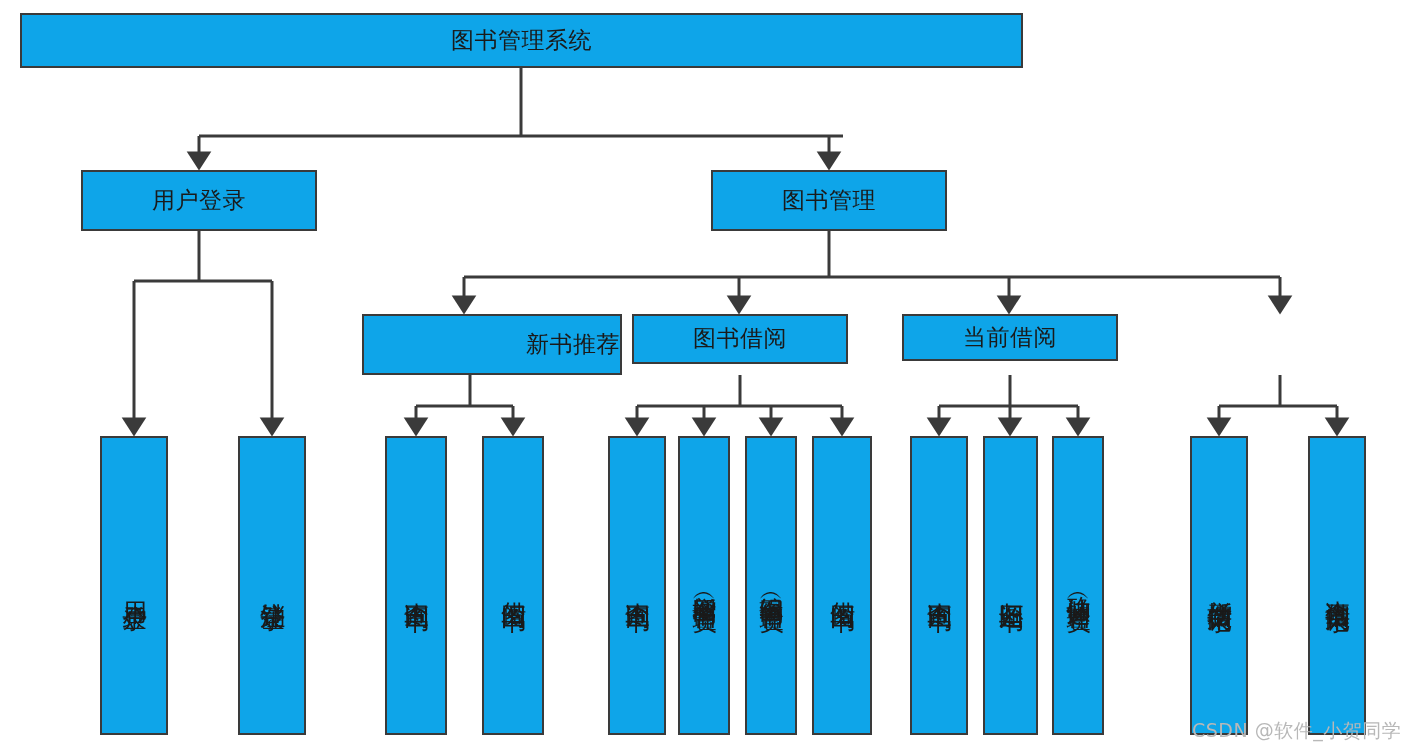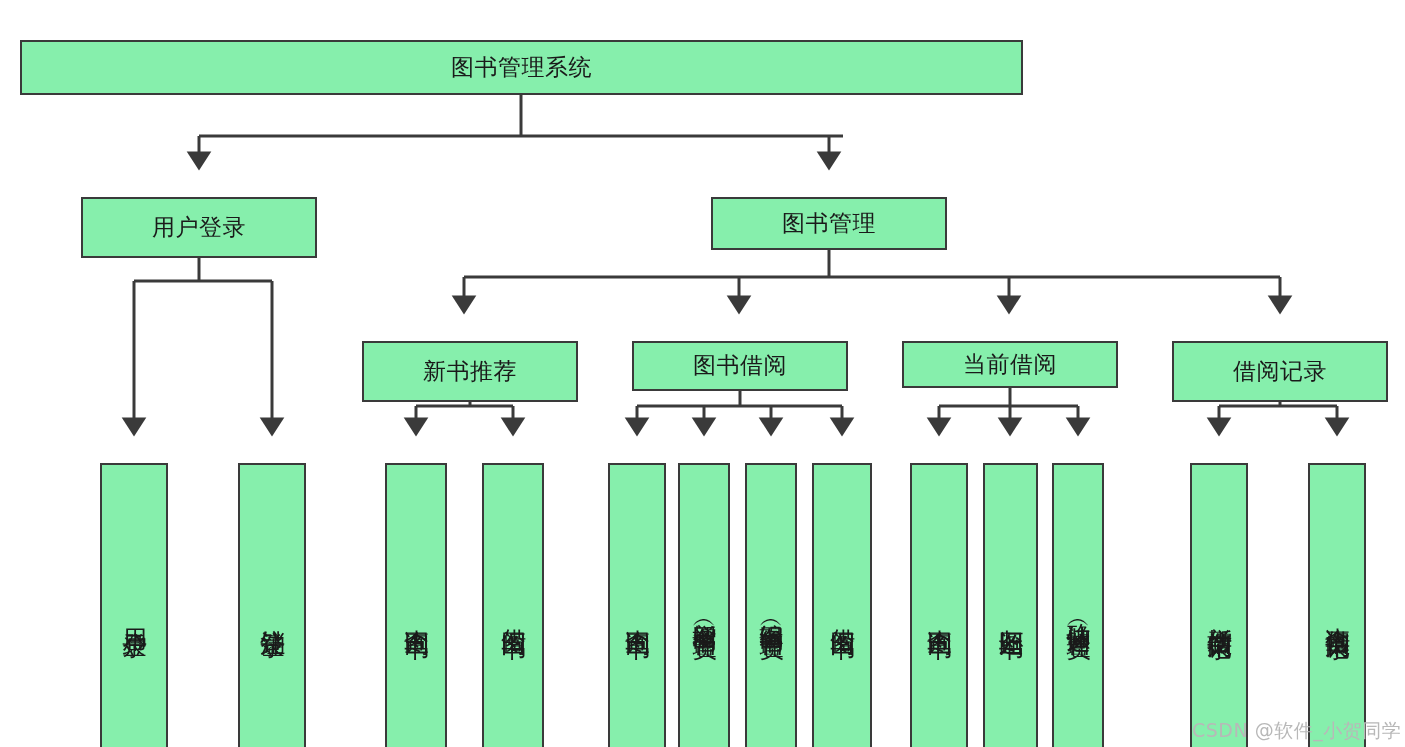--- a/index.html
+++ b/index.html
@@ -21,27 +21,26 @@
     position: absolute;
     left: 0;
     top: 0;
     width: 1405px;
     height: 747px;
     pointer-events: none;
   }
   .node {
     position: absolute;
     box-sizing: border-box;
-    background: #86efac;
+    background: #0ea5e9;
     border: 2.5px solid #3a3a3a;
     display: flex;
     align-items: center;
     justify-content: center;
     color: #1a1a1a;
-    margin-top: 27px;
   }
   .node .label {
     display: block;
     text-align: center;
     line-height: 1.18;
     letter-spacing: 0.5px;
   }
   .node.horiz .label {
     font-size: 23px;
     white-space: nowrap;
@@ -126,35 +125,32 @@
     </g>
   </svg>
 
   <div class="node horiz" style="left:20px; top:13px; width:1003px; height:55px;">
     <span class="label">图书管理系统</span>
   </div>
 
   <div class="node horiz" style="left:81px; top:170px; width:236px; height:61px;">
     <span class="label">用户登录</span>
   </div>
-  <div class="node horiz" style="left:711px; top:170px; width:236px; height:53px;">
+  <div class="node horiz" style="left:711px; top:170px; width:236px; height:61px;">
     <span class="label">图书管理</span>
   </div>
 
-  <div class="node horiz" style="left:362px; top:314px; width:216px; height:61px;">
+  <div class="node horiz" style="left:362px; top:314px; width:260px; height:61px;justify-content:flex-end;">
     <span class="label">新书推荐</span>
   </div>
   <div class="node horiz" style="left:632px; top:314px; width:216px; height:50px;">
     <span class="label">图书借阅</span>
   </div>
   <div class="node horiz" style="left:902px; top:314px; width:216px; height:47px;">
     <span class="label">当前借阅</span>
-  </div>
-  <div class="node horiz" style="left:1172px; top:314px; width:216px; height:61px;">
-    <span class="label">借阅记录</span>
   </div>
 
   <div class="node vert" style="left:100px; top:436px; width:68px; height:299px;">
     <span class="label">用户登录</span>
   </div>
   <div class="node vert" style="left:238px; top:436px; width:68px; height:299px;">
     <span class="label">注销登录</span>
   </div>
 
   <div class="node vert" style="left:385px; top:436px; width:62px; height:299px;">

